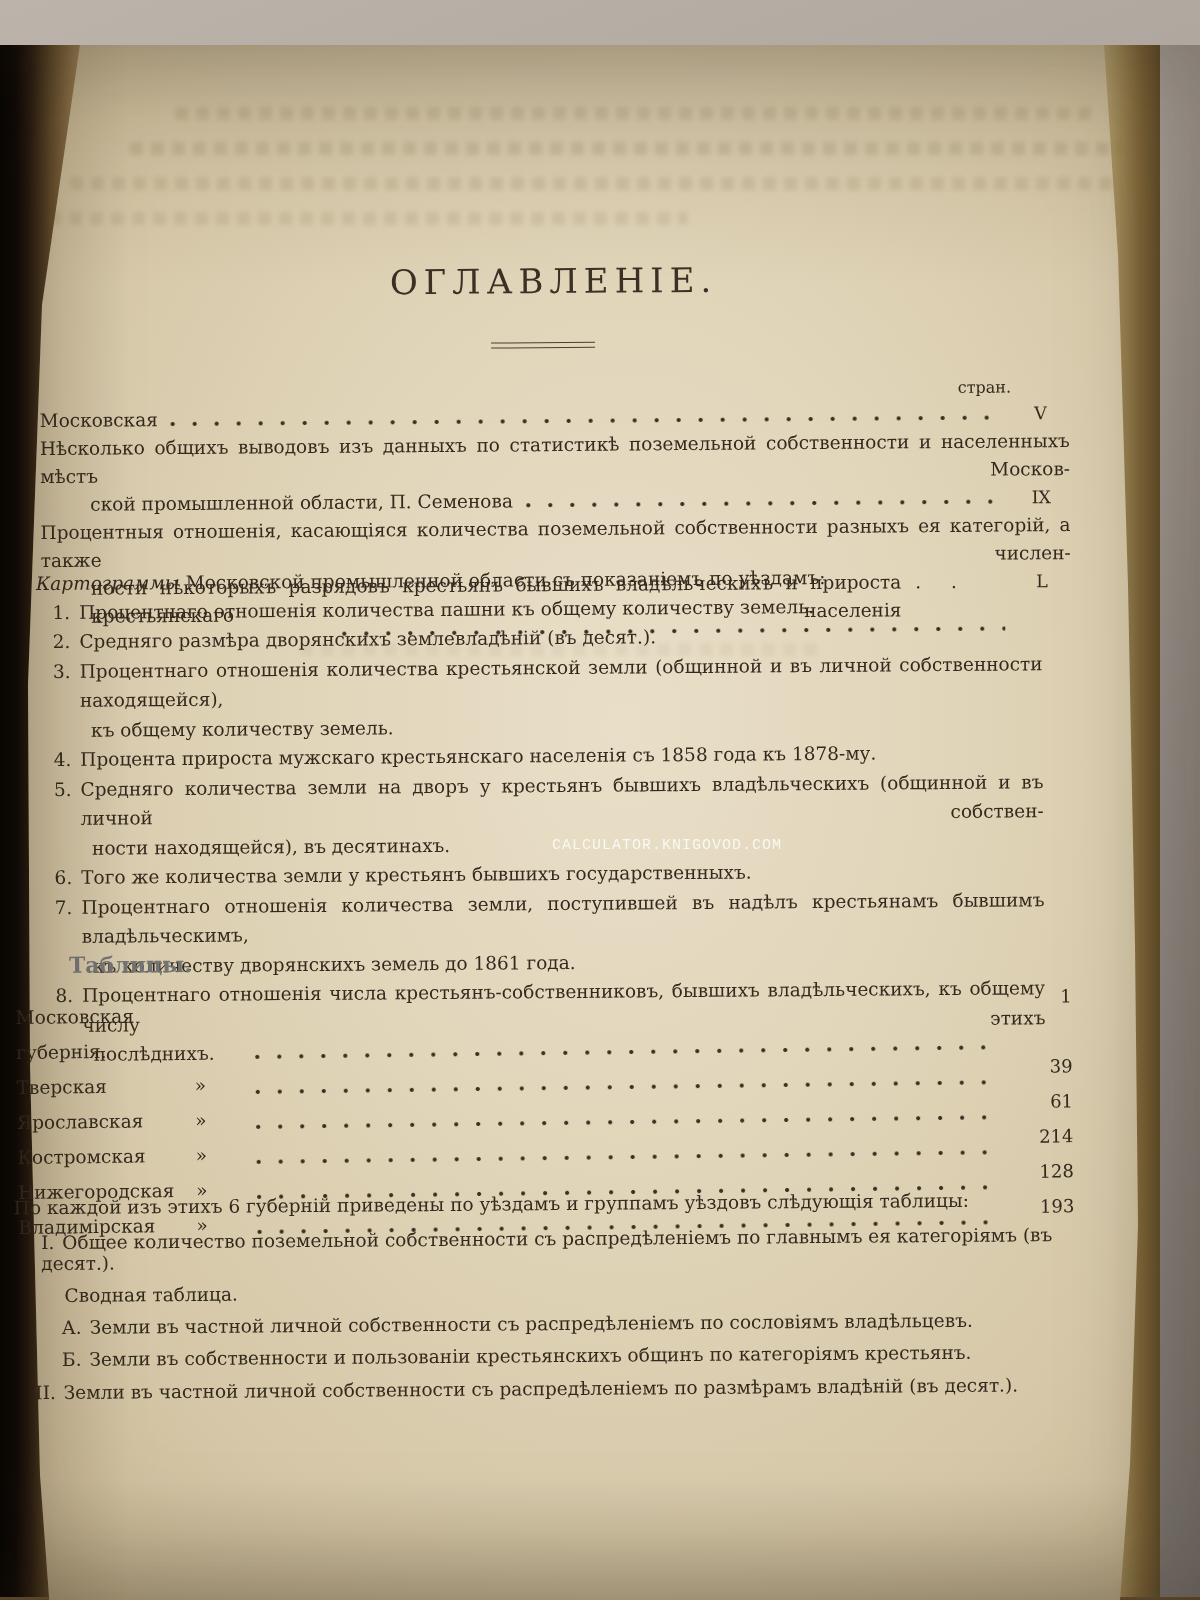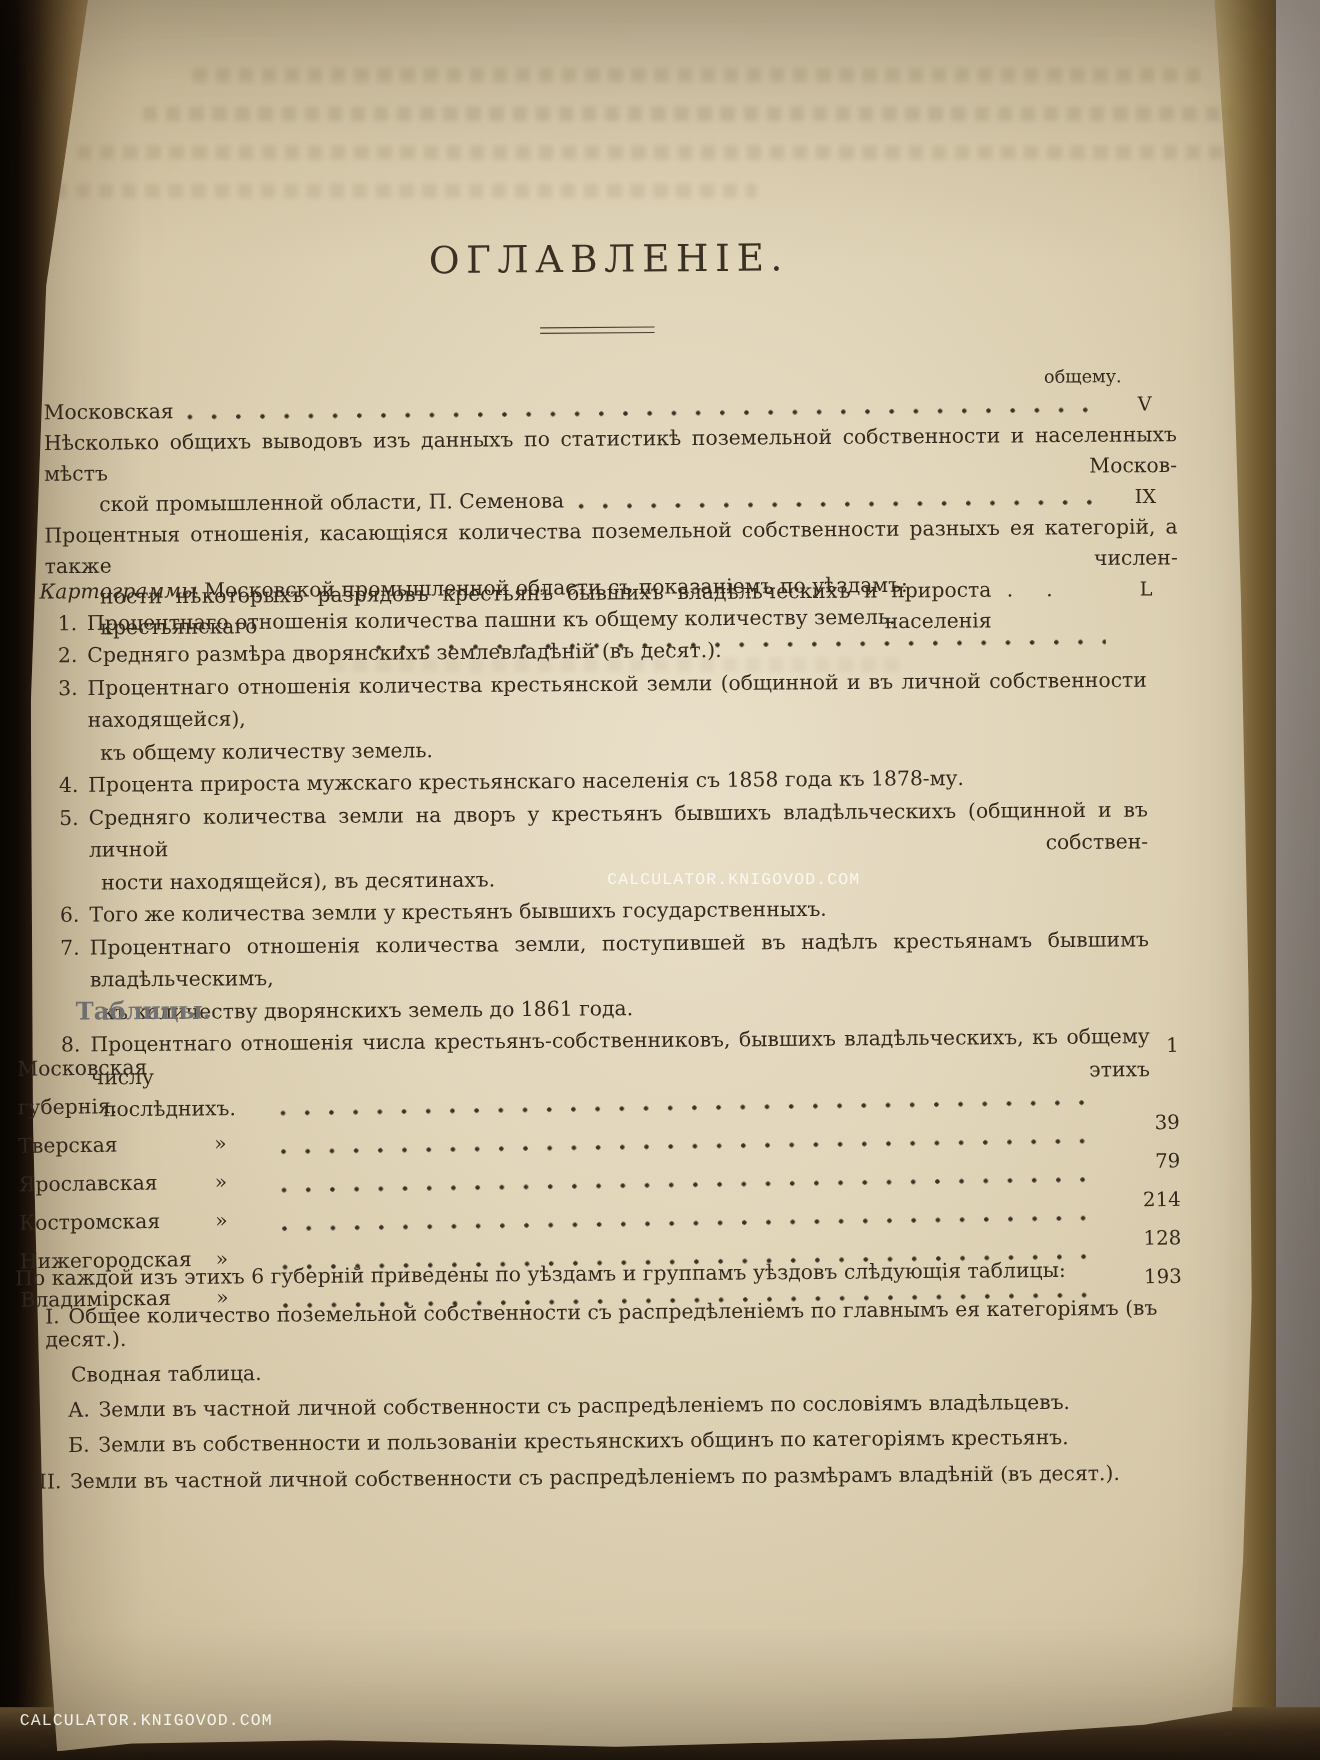--- a/index.html
+++ b/index.html
@@ -1,21 +1,21 @@
 <!DOCTYPE html>
 <html><head>
 <meta charset="utf-8">
 <style>
   html,body{margin:0;padding:0;}
   body{
     width:1200px;height:1600px;overflow:hidden;position:relative;
     font-family:"DejaVu Serif","Liberation Serif",serif;
     background:linear-gradient(160deg,#bcb4ab 0%,#aaa29a 35%,#948d86 70%,#7e7872 100%);
   }
-  .frame{position:absolute;inset:0;overflow:hidden;}
+  .frame{position:absolute;inset:0;overflow:hidden;margin-top:45px;}
 
   
   .fore-edge{
     position:absolute;left:1090px;top:0;width:70px;height:1600px;z-index:1;
     background:linear-gradient(90deg,#c4b186 0%,#a08a58 40%,#7c6438 75%,#64502c 100%);
   }
   
   .binding{
     position:absolute;left:0;top:0;width:110px;height:1600px;z-index:2;
     background:linear-gradient(90deg,#060402 0px,#0e0906 16px,#2c1f12 32px,#5b4628 50px,#8a7048 72px,#b09467 95px);
@@ -135,21 +135,21 @@
     <div class="b3"></div>
     <div class="b4"></div>
     <div class="b5"></div>
   </div>
 
   <div class="content">
 
     <div class="title">ОГЛАВЛЕНІЕ.</div>
     <div class="title-rule"></div>
 
-    <div class="stran">общему.</div>
+    <div class="stran">стран.</div>
 
     <div class="toc">
       <div class="row">
         <span>Московская</span>
         <span class="leader"></span>
         <span class="pagecol">V</span>
       </div>
       <div class="stretch">Нѣсколько общихъ выводовъ изъ данныхъ по статистикѣ поземельной собственности и населенныхъ мѣстъ Москов-</div>
       <div class="row">
         <span class="ind">ской промышленной области, П. Семенова</span>
@@ -224,21 +224,21 @@
       <div class="row">
         <span class="p-name">Тверская</span>
         <span class="p-ditto">»</span>
         <span class="leader"></span>
         <span class="p-page">39</span>
       </div>
       <div class="row">
         <span class="p-name">Ярославская</span>
         <span class="p-ditto">»</span>
         <span class="leader"></span>
-        <span class="p-page">79</span>
+        <span class="p-page">61</span>
       </div>
       <div class="row">
         <span class="p-name">Костромская</span>
         <span class="p-ditto">»</span>
         <span class="leader"></span>
         <span class="p-page">214</span>
       </div>
       <div class="row">
         <span class="p-name">Нижегородская</span>
         <span class="p-ditto">»</span>

